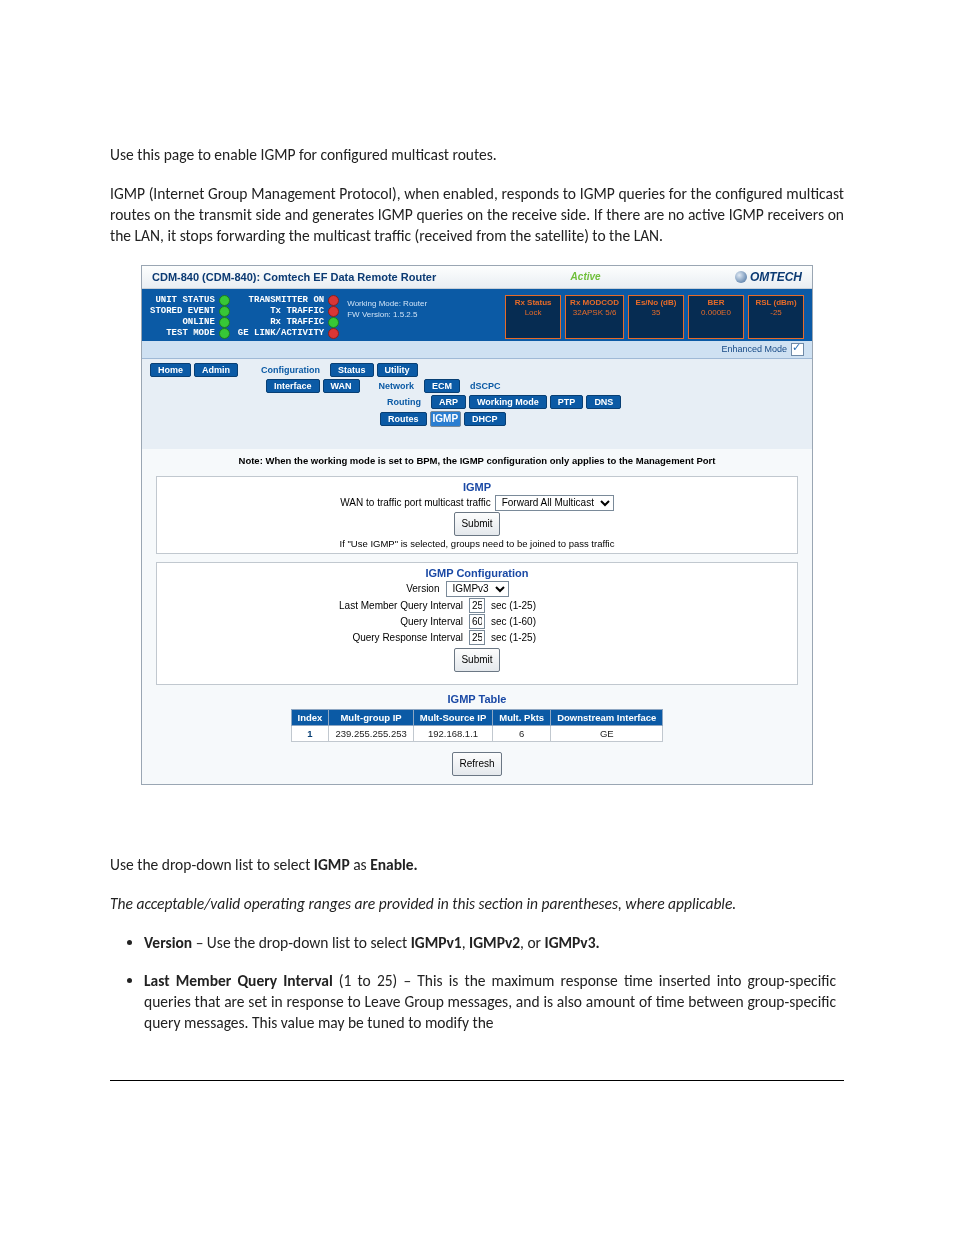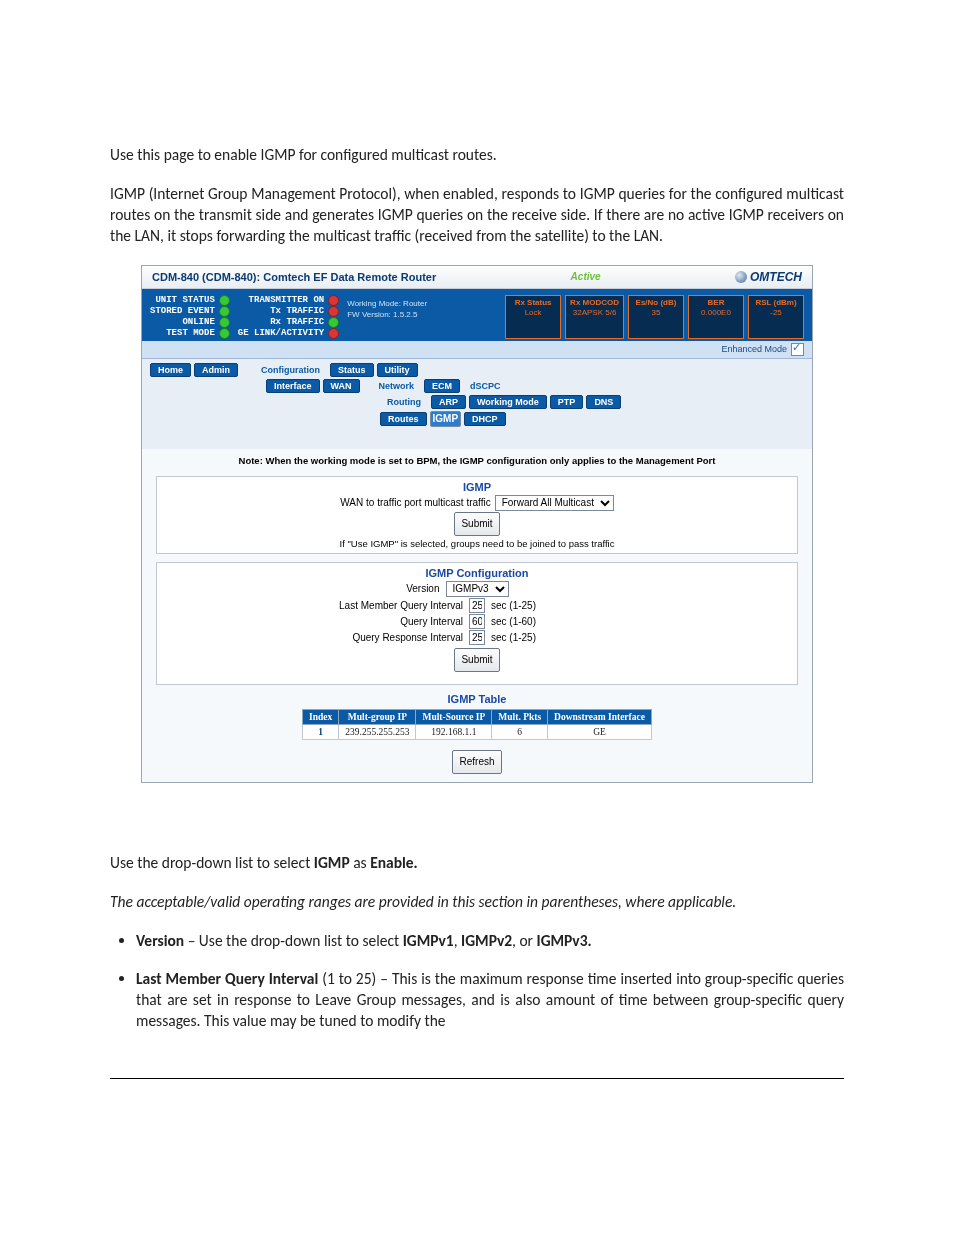--- a/index.html
+++ b/index.html
@@ -144,21 +144,21 @@
     background:#0b5aa5;color:#fff;font-weight:bold;padding:2px 6px;border:1px solid #8ea7c3;font-size:9.5px;
   }
   .table td{
     background:#fff;border:1px solid #c1c8cf;padding:2px 6px;text-align:center;
   }
   .table td.bold{font-weight:bold;color:#083f74;}
   .center-row{display:flex;justify-content:center;margin:3px 0 8px 0;}
   .after-text {font-size:15.5px;line-height:1.35;text-align:justify;}
   .after-text p{margin:0 0 18px 0;}
   .after-text p.italic{font-style:italic;}
-  .after-text ul{margin:0;padding-left:26px;}
+  .after-text ul{margin:8px;padding-left:26px;}
   .after-text li{margin-bottom:18px;text-align:justify;}
   .after-text b{font-weight:bold;}
   .bottom-rule{border-top:1px solid #000;margin:46px 0 0 0;}
 </style>
 </head>
 <body>
 
 <div class="page">
   <div class="body-text">Use this page to enable IGMP for configured multicast routes.</div>
   <div class="body-text">IGMP (Internet Group Management Protocol), when enabled, responds to IGMP queries for the configured multicast routes on the transmit side and generates IGMP queries on the receive side. If there are no active IGMP receivers on the LAN, it stops forwarding the multicast traffic (received from the satellite) to the LAN.</div>
@@ -309,21 +309,21 @@
         <span class="l">Query Response Interval</span>
         <input class="inp" value="25" style="">
         <span class="r">sec (1-25)</span>
       </div>
       <div class="center-row">
           <button class="btn">Submit</button>
         </div>
     </div>
 
     <div class="panel-title" style="margin-top:2px;">IGMP Table</div>
-    <table class="table" style="margin-left:auto;margin-right:auto;font-family:Liberation Serif, serif;">
+    <table class="table" style="margin-left:auto;margin-right:auto;">
       <tbody>
           <tr>
         <th>Index</th>
         <th>Mult-group IP</th>
         <th>Mult-Source IP</th>
         <th>Mult. Pkts</th>
         <th>Downstream Interface</th>
       </tr>
       <tr>
         <td class="bold">1</td>

